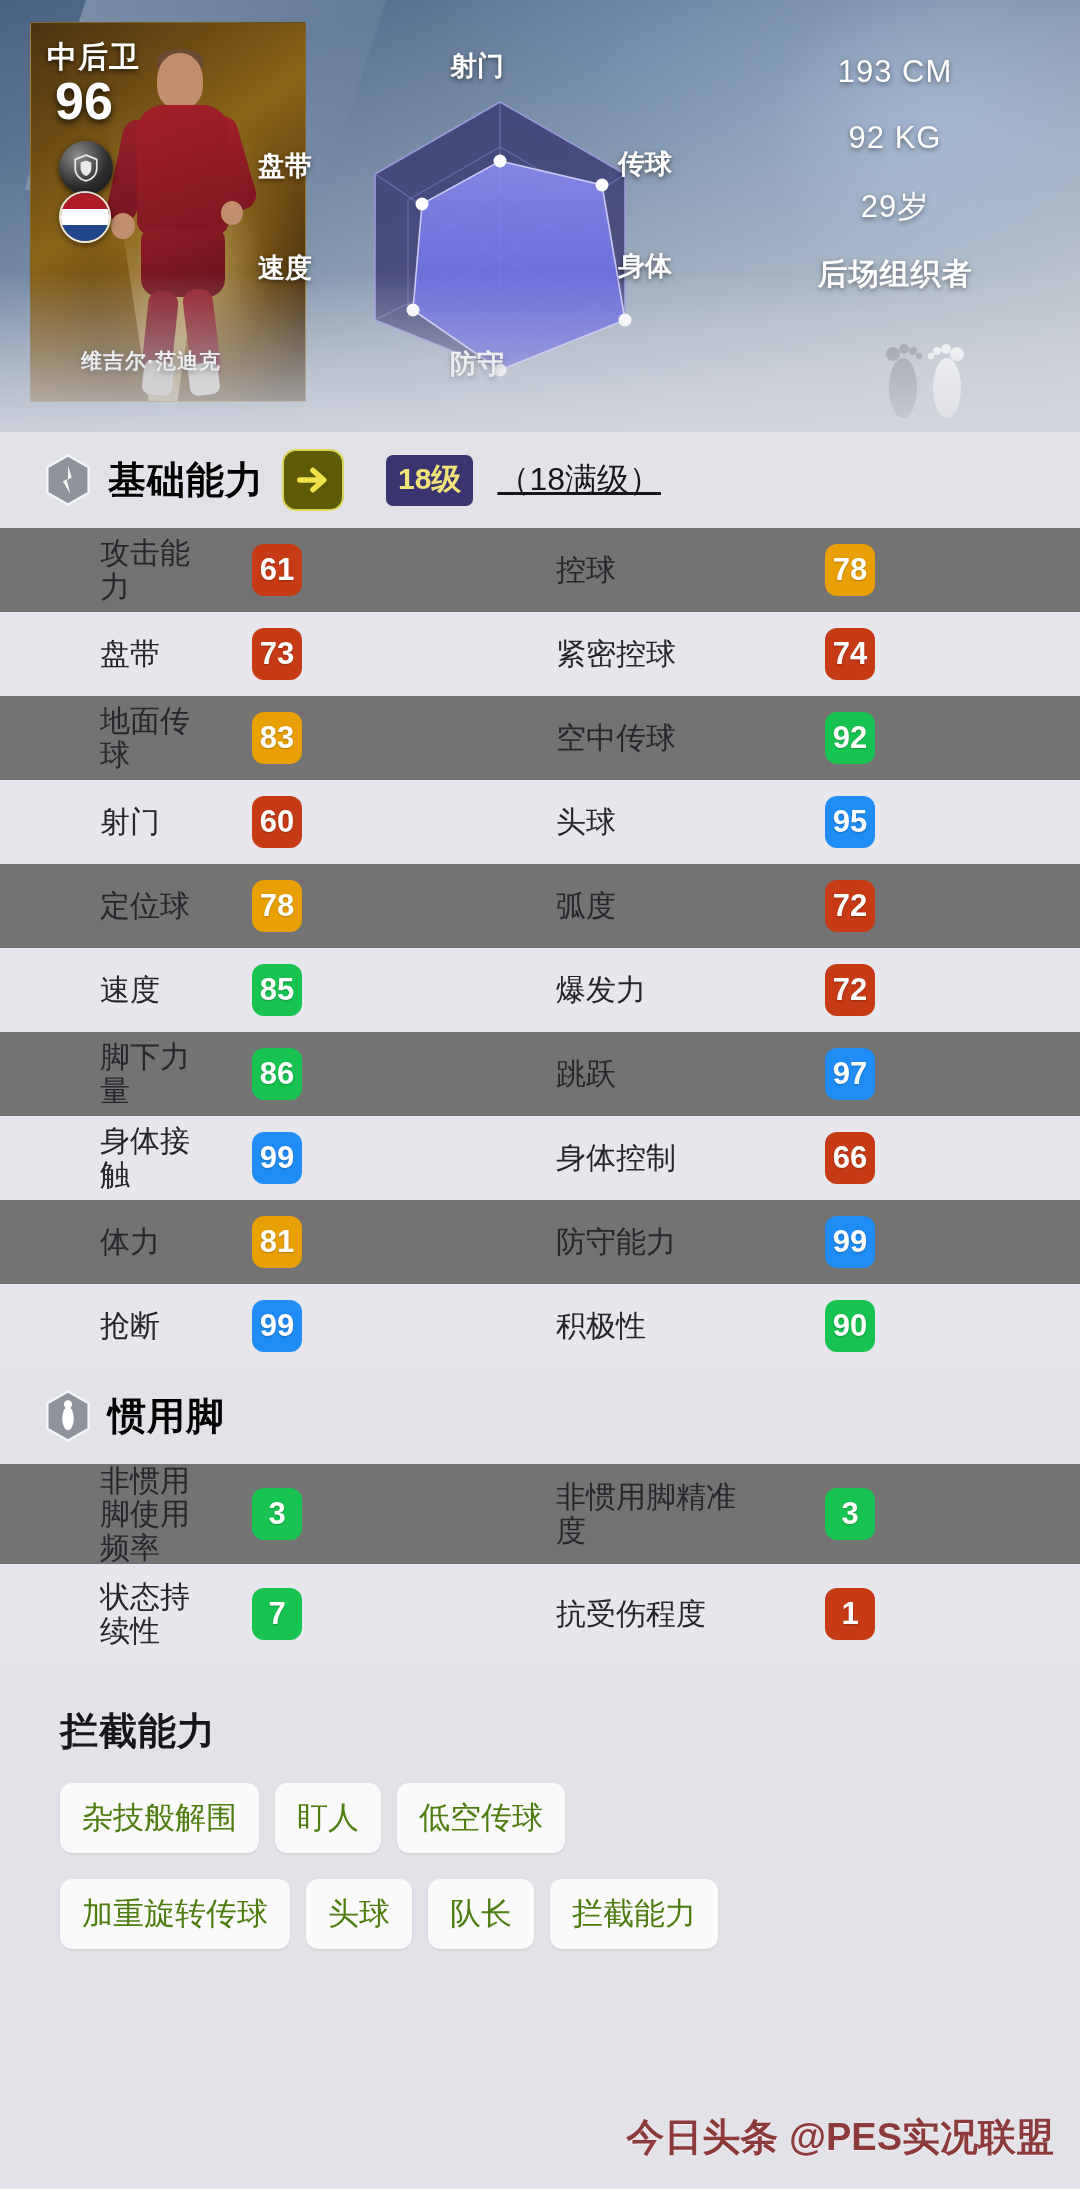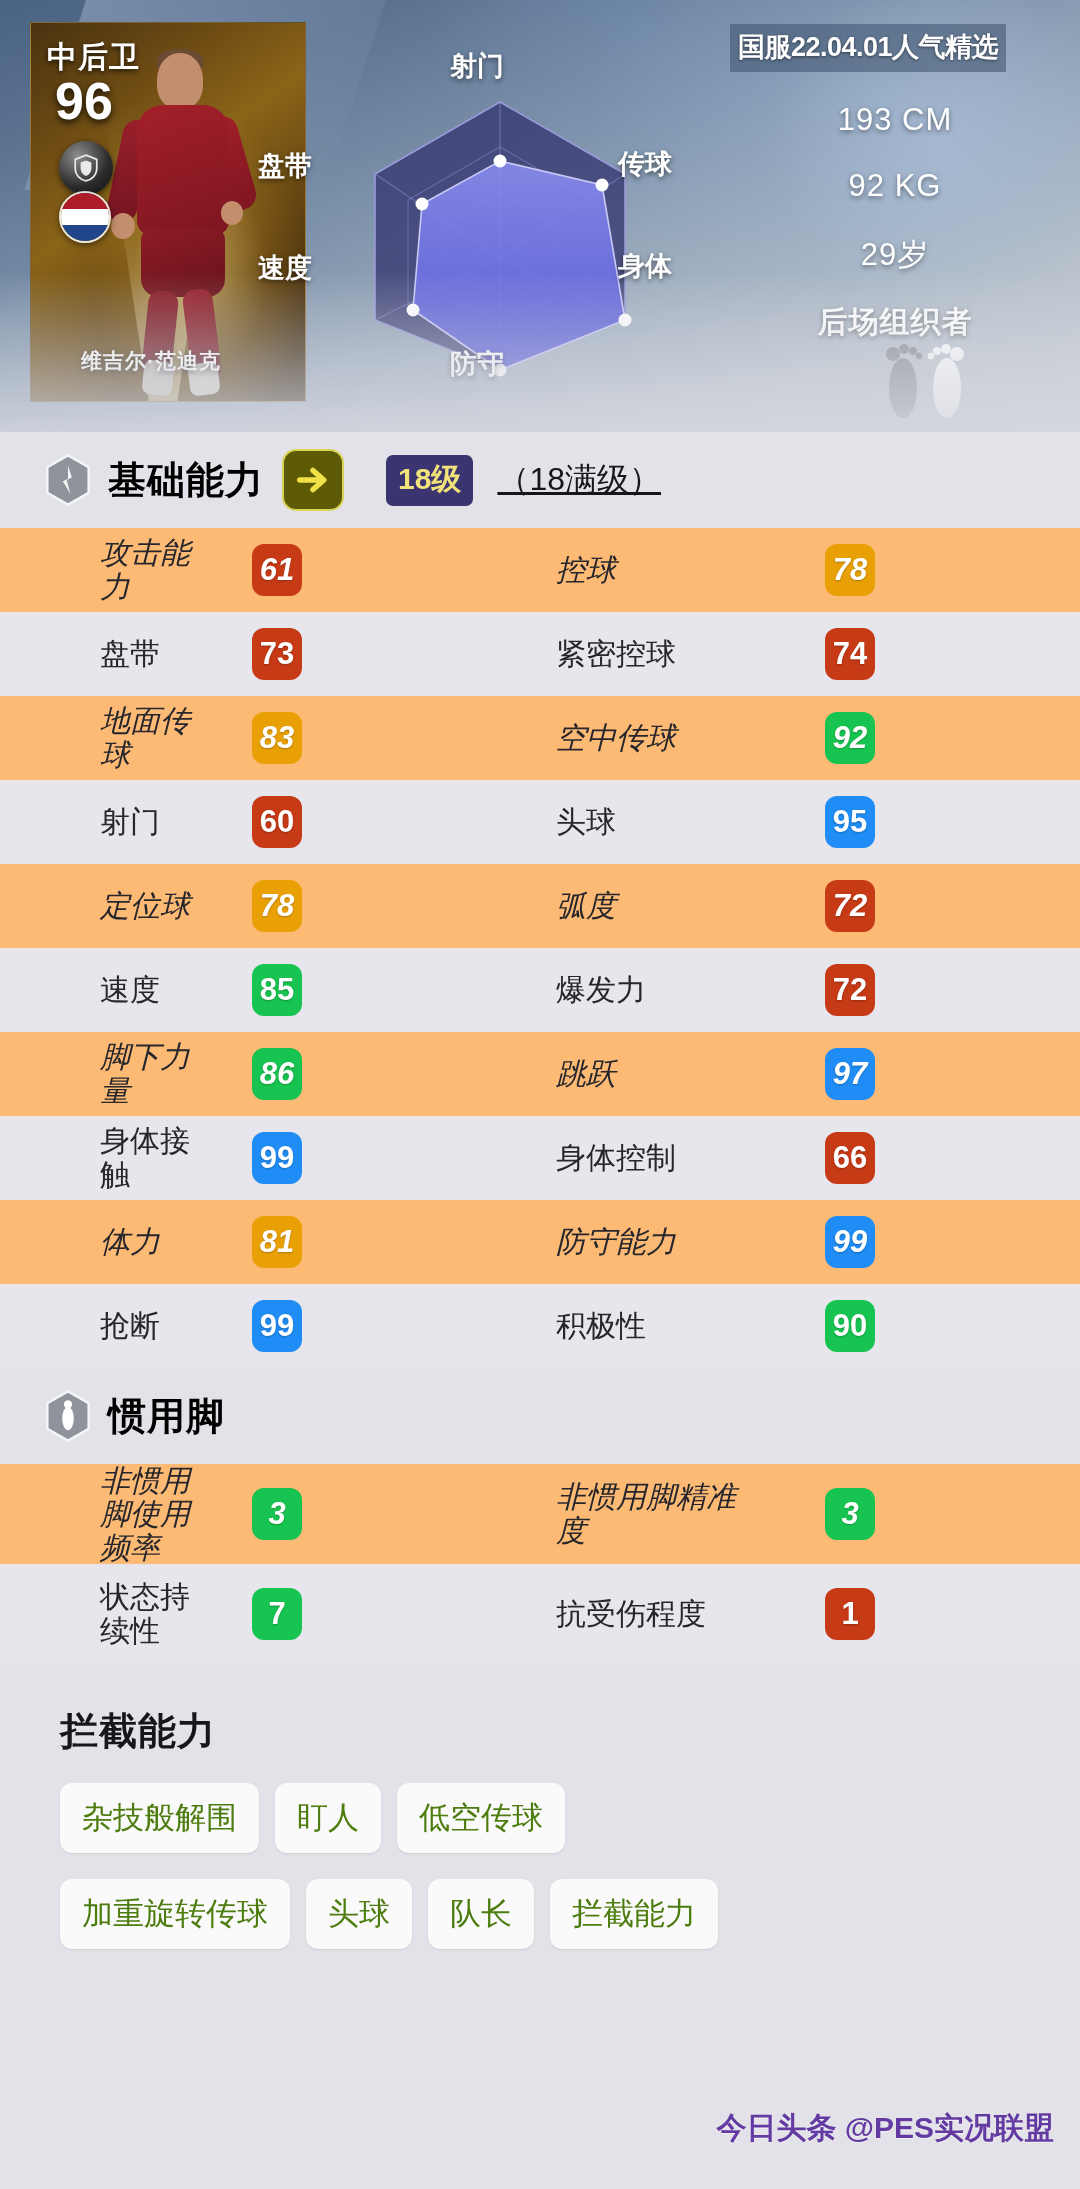--- a/index.html
+++ b/index.html
@@ -159,21 +159,21 @@
     background:#3a3470; color:#f2e27a; font-weight:bold;
     font-size:30px; padding:4px 12px 6px; border-radius:7px;
     margin-left:24px;
   }
   .lvl-max { font-size:32px; color:#17171b; margin-left:6px;text-decoration:underline; }
 
   
   .stat-row {
     display:flex; align-items:center; height:84px;
   }
-  .stat-row.alt  { background:#fdba74;font-style:italic; }
+  .stat-row.alt  { background:#737373; }
   .stat-row.base { background:#e6e6ec; }
   .stat-cell { display:flex; align-items:center; width:50%; }
   .stat-cell .label {
     width:210px; padding-left:100px;
     font-size:30px; color:#26262c; line-height:1.12;
   }
   .stat-cell.right .label { padding-left:16px; width:225px; }
   .badge {
     width:50px; height:52px; border-radius:12px;
     display:flex; align-items:center; justify-content:center;
@@ -195,22 +195,22 @@
   #skills .title { font-size:38px; font-weight:bold; color:#17171b; letter-spacing:1px; }
   .chip-row { display:flex; gap:16px; margin-top:26px; }
   .chip {
     background:#fafafa; border-radius:12px;
     padding:14px 22px; font-size:31px; color:#4d7c0f;
     box-shadow:0 1px 2px rgba(0,0,0,.10);
     white-space:nowrap;
   }
 
   #watermark {
-    position:absolute; right:26px; bottom:40px;
-    font-size:30px; font-weight:bold; color:#4c1d95;
+    position:absolute; right:26px; bottom:26px;
+    font-size:38px; font-weight:bold; color:#7f1d1d;
     opacity:.85; white-space:nowrap;
     text-shadow:0 1px 0 rgba(255,255,255,.6);
   }
 </style>
 </head>
 <body>
 
 <div id="header">
   <div class="hglow1"></div>
   <div class="hglow2"></div>
@@ -284,21 +284,20 @@
     </svg>
     <div class="radar-label rl-top">射门</div>
     <div class="radar-label rl-tl">盘带</div>
     <div class="radar-label rl-tr">传球</div>
     <div class="radar-label rl-bl">速度</div>
     <div class="radar-label rl-br">身体</div>
     <div class="radar-label rl-bottom">防守</div>
   </div>
 
   <div id="info">
-    <div class="pill">国服22.04.01人气精选</div>
     <div class="line">193 CM</div>
     <div class="line">92 KG</div>
     <div class="line">29岁</div>
     <div class="line role">后场组织者</div>
   </div>
 
   <div id="feet">
     <svg class="foot-left" width="46" height="84" viewBox="0 0 46 84">
       <ellipse cx="23" cy="50" rx="14" ry="30" fill="#8b8f99"></ellipse>
       <circle cx="13" cy="16" r="7" fill="#8b8f99"></circle>

